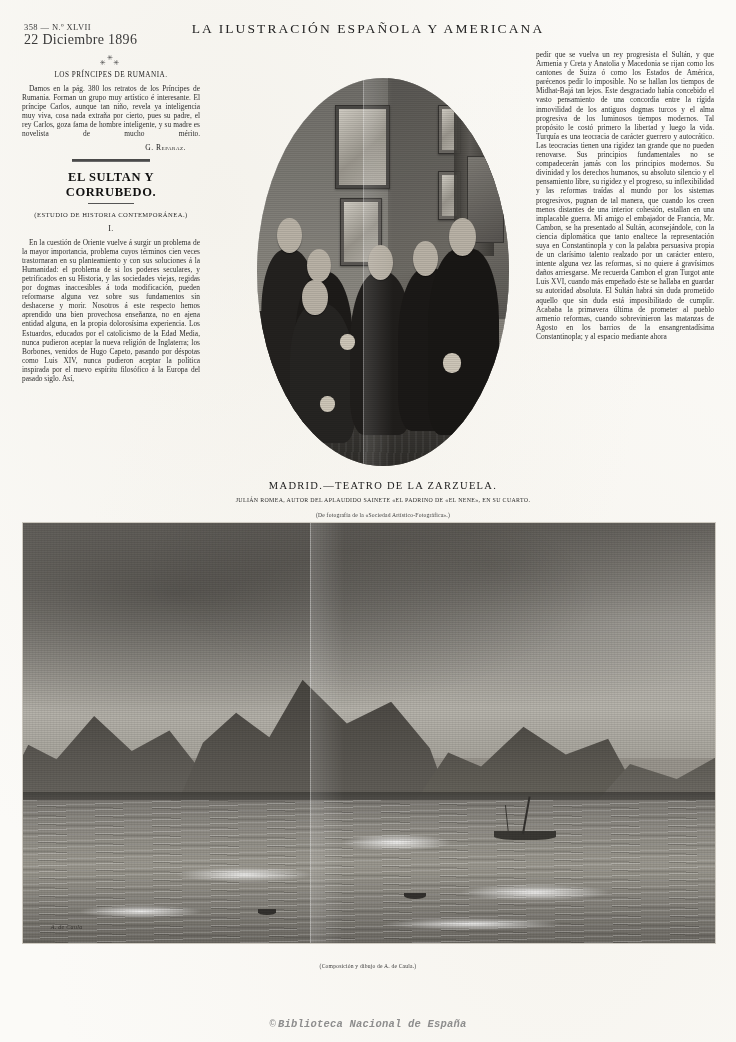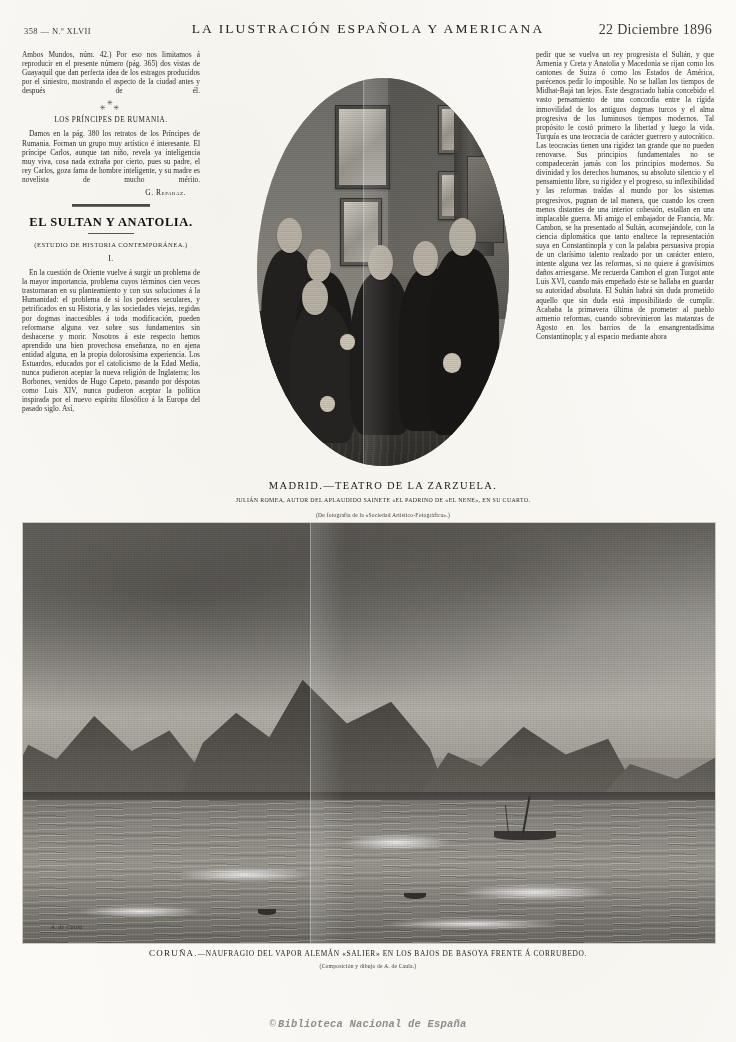--- a/index.html
+++ b/index.html
@@ -13,21 +13,21 @@
     position:absolute;inset:0;
     background:
       radial-gradient(ellipse at 30% 20%, rgba(232,228,216,.35), transparent 60%),
       radial-gradient(ellipse at 75% 80%, rgba(236,231,219,.3), transparent 65%),
       #fbfaf7;
   }
 
   
   .masthead{
     position:absolute;left:24px;right:24px;top:22px;height:18px;
-    display:flex;align-items:baseline;justify-content:space-between;
+    display:flex;align-items:baseline;justify-content:space-between;flex-direction:column;
   }
   .folio{font-size:8.5px;letter-spacing:.4px;color:#3a3a3a;white-space:nowrap;}
   .masthead-title{
     font-size:13.5px;letter-spacing:2.1px;color:#242424;
     font-family:"Liberation Serif",serif;white-space:nowrap;
     position:absolute;left:50%;transform:translateX(-50%);top:-1px;
   }
   .issue-date{font-size:14px;letter-spacing:.3px;color:#3a3a3a;white-space:nowrap;}
 
   
@@ -312,36 +312,35 @@
       <span>—</span>
       <span>N.º XLVII</span>
     </div>
     <div class="masthead-title">LA ILUSTRACIÓN ESPAÑOLA Y AMERICANA</div>
     <div class="issue-date">22 Diciembre 1896</div>
   </div>
 
   <div class="band">
 
     <div class="col col-left">
-      <p class="noind">Ambos Mundos, núm. 42.) Por eso nos limitamos á reproducir en el presente número (pág. 365) dos vistas de Guayaquil que dan perfecta idea de los estragos producidos por el siniestro, mostrando el aspecto de la ciudad antes y después de él.</p>
 
       <div class="ornament">
         <span class="dot">✳</span>
         <span class="row2">✳ ✳</span>
       </div>
 
       <div class="subhead">LOS PRÍNCIPES DE RUMANIA.</div>
 
       <p>Damos en la pág. 380 los retratos de los Príncipes de Rumania. Forman un grupo muy artístico é interesante. El príncipe Carlos, aunque tan niño, revela ya inteligencia muy viva, cosa nada extraña por cierto, pues su padre, el rey Carlos, goza fama de hombre inteligente, y su madre es novelista de mucho mérito.</p>
 
       <div class="signature">G. Reparaz.</div>
 
       <div class="rule"></div>
 
-      <div class="article-title">EL SULTAN Y ANATOLIA.</div>
+      <div class="article-title">EL SULTAN Y CORRUBEDO.</div>
       <div class="rule thin"></div>
       <div class="article-sub">(ESTUDIO DE HISTORIA CONTEMPORÁNEA.)</div>
       <div class="section-num">I.</div>
 
       <p class="lastleft">En la cuestión de Oriente vuelve á surgir un problema de la mayor importancia, problema cuyos términos cien veces trastornaran en su planteamiento y con sus soluciones á la Humanidad: el problema de si los poderes seculares, y petrificados en su Historia, y las sociedades viejas, regidas por dogmas inaccesibles á toda modificación, pueden reformarse alguna vez sobre sus fundamentos sin deshacerse y morir. Nosotros á este respecto hemos aprendido una bien provechosa enseñanza, no en ajena entidad alguna, en la propia dolorosísima experiencia. Los Estuardos, educados por el catolicismo de la Edad Media, nunca pudieron aceptar la nueva religión de Inglaterra; los Borbones, venidos de Hugo Capeto, pasando por déspotas como Luis XIV, nunca pudieron aceptar la política inspirada por el nuevo espíritu filosófico á la Europa del pasado siglo. Así,</p>
     </div>
 
     <div class="photo-block">
       <div class="oval-wrap">
         <div class="oval">
@@ -417,22 +416,19 @@
       <div class="mast2"></div>
     </div>
     <div class="boat b1"></div>
     <div class="boat b2"></div>
     <div class="eng-fold-wash"></div>
     <div class="eng-fold"></div>
     <div class="eng-grain"></div>
     <div class="eng-sign">A. de Caula</div>
   </div>
 
-  <div class="eng-cap">
-    <span class="place">CORUÑA.</span><span>—</span><span>NAUFRAGIO DEL VAPOR ALEMÁN «SALIER» EN LOS BAJOS DE BASOYA FRENTE Á CORRUBEDO.</span>
-  </div>
   <div class="eng-credit">(Composición y dibujo de A. de Caula.)</div>
 
   <div class="watermark">
     <span class="c">©</span><span>Biblioteca Nacional de España</span>
   </div>
 
 </div>
 
 </body></html>

